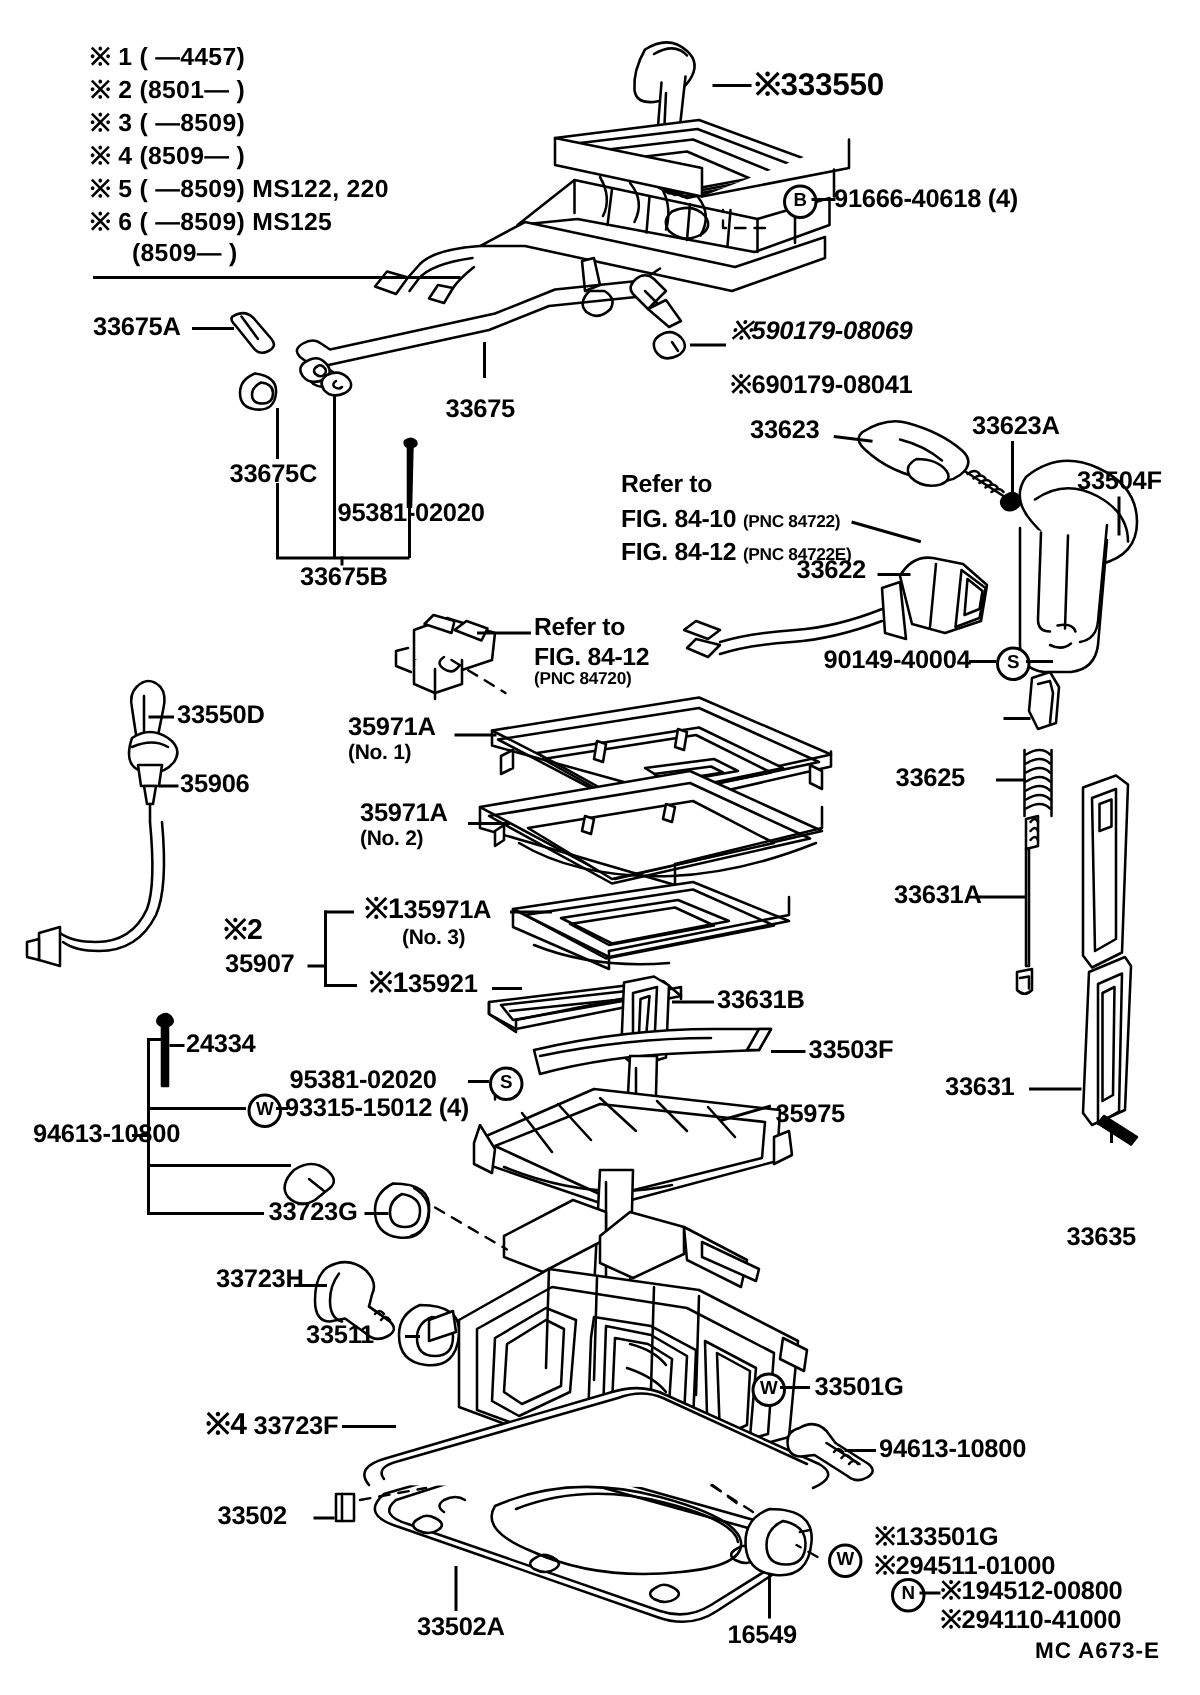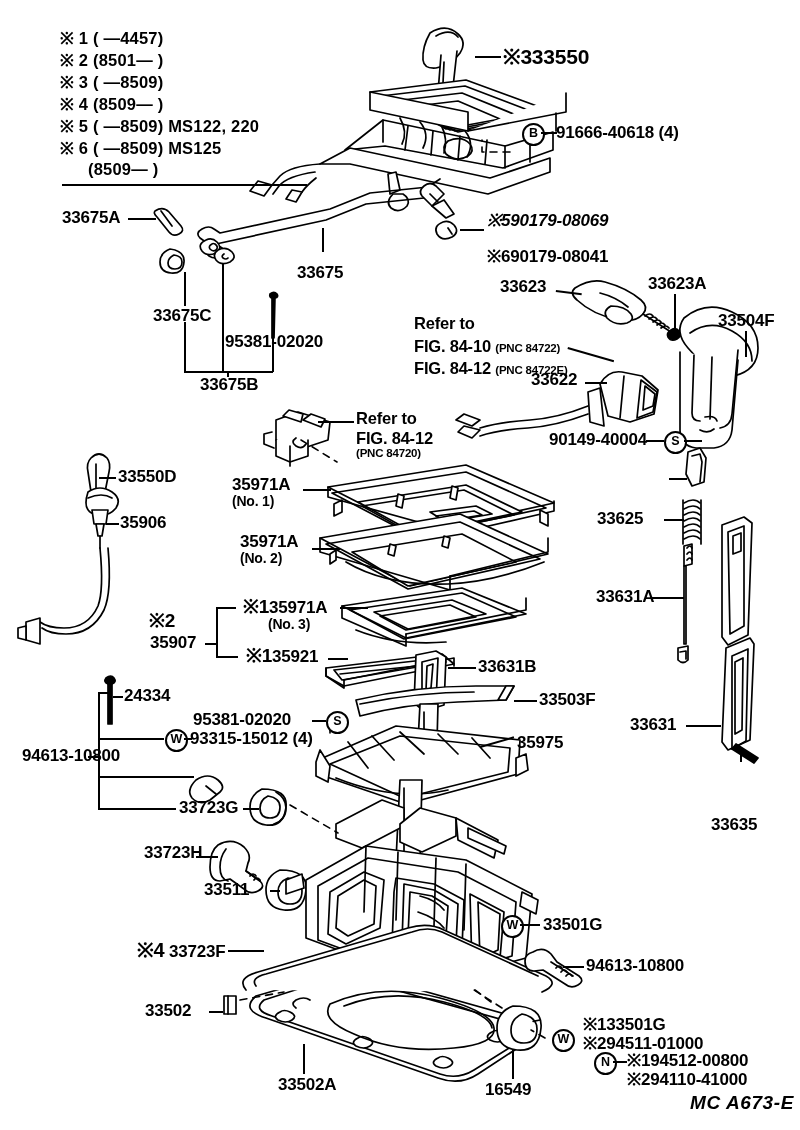--- a/index.html
+++ b/index.html
@@ -22,21 +22,21 @@
     font-weight:bold;
     white-space:nowrap;
     line-height:1.02;
     letter-spacing:-0.2px;
   }
   .pn   { font-size:17px; }     
   .sub  { font-size:14px; font-weight:bold; letter-spacing:-0.2px;}
   .refto{ font-size:16.5px; font-weight:bold;}
   .refsm{ font-size:11.5px; font-weight:bold;}
   .legend{ font-size:16.5px; font-weight:bold; letter-spacing:0.2px;}
-  .footer{ font-size:19px; font-weight:bold; letter-spacing:0.6px;font-style:italic;}
+  .footer{ font-size:15px; font-weight:bold; letter-spacing:0.6px;}
 
   .ast{ font-size:17px; font-weight:bold; }
 
   
   .ln{ position:absolute; background:#000; }
   .lnh{ height:1.6px; }
   .lnv{ width:1.6px; }
 
   .rule{ position:absolute; background:#000; height:2.4px; }
 

